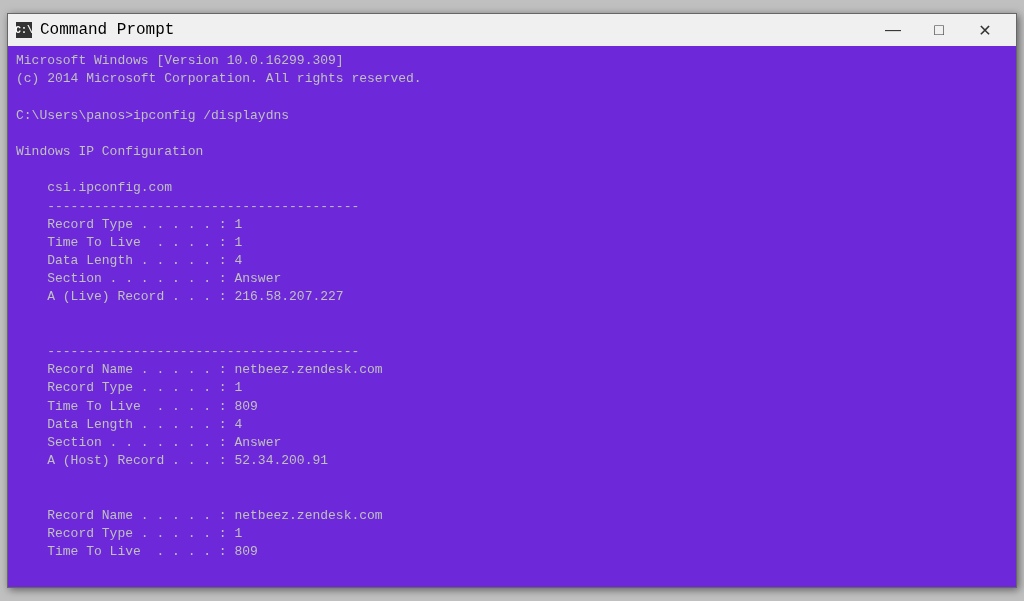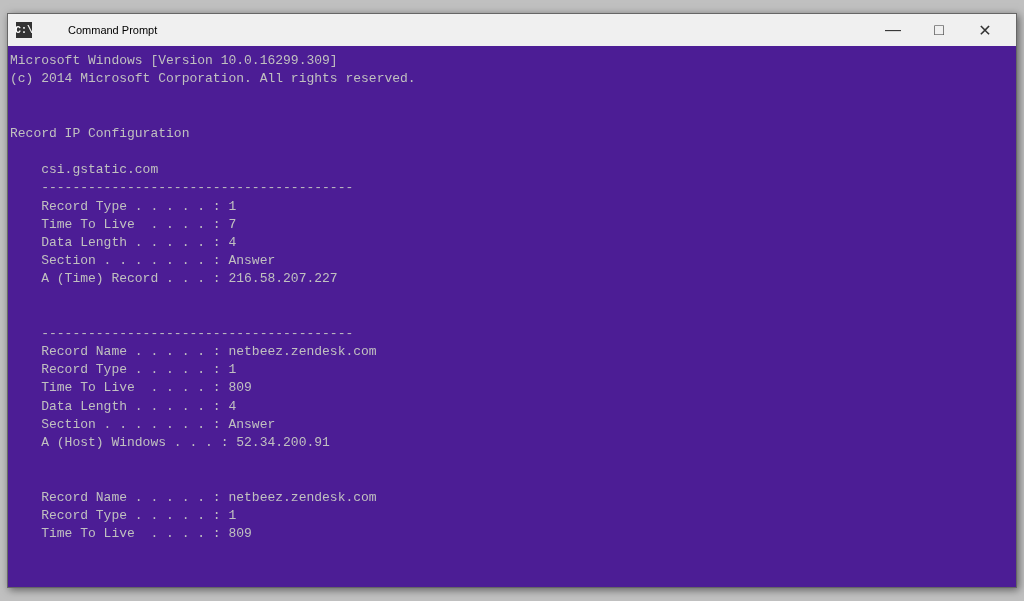--- a/index.html
+++ b/index.html
@@ -47,24 +47,23 @@
       align-items: center;
       justify-content: center;
       font-size: 10px;
       color: white;
       font-weight: bold;
       flex-shrink: 0;
     }
 
     .titlebar-title {
       flex: 1;
-      font-family: Liberation Sans, sans-serif;
-      font-size: 11px;
+      font-family: Liberation Mono, monospace;
+      font-size: 16px;
       color: #000;
-      margin-left: 28px;
     }
 
     .titlebar-buttons {
       display: flex;
       gap: 0;
     }
 
     .titlebar-btn {
       width: 46px;
       height: 32px;
@@ -74,26 +73,26 @@
       display: flex;
       align-items: center;
       justify-content: center;
       font-size: 16px;
       color: #333;
       font-family: 'Segoe UI', Arial, sans-serif;
     }
 
     .terminal-body {
       flex: 1;
-      background: #4c1d95;
+      background: #6d28d9;
       color: #c0c0c0;
       font-family: 'Courier New', Courier, monospace;
       font-size: 13px;
       line-height: 1.4;
-      padding: 6px 2px;
+      padding: 6px 8px;
       overflow: hidden;
       position: relative;
       display: flex;
     }
 
     .terminal-content {
       flex: 1;
       overflow-y: scroll;
       padding-right: 4px;
     }
@@ -129,39 +128,40 @@
       <button class="titlebar-btn">—</button>
       <button class="titlebar-btn">□</button>
       <button class="titlebar-btn close">✕</button>
     </div>
   </div>
   <div class="terminal-body">
     <div class="terminal-content" id="terminal-content">
     <div class="line">Microsoft Windows [Version 10.0.16299.309]</div>
         <div class="line">(c) 2014 Microsoft Corporation. All rights reserved.</div>
         <div class="line">&nbsp;</div>
+        <div class="line">C:\Users\panos&gt;ipconfig /displaydns</div>
         <div class="line">&nbsp;</div>
-        <div class="line">Record IP Configuration</div>
+        <div class="line">Windows IP Configuration</div>
         <div class="line">&nbsp;</div>
-        <div class="line">    csi.gstatic.com</div>
+        <div class="line">    csi.ipconfig.com</div>
         <div class="line">    ----------------------------------------</div>
         <div class="line">    Record Type . . . . . : 1</div>
-        <div class="line">    Time To Live  . . . . : 7</div>
+        <div class="line">    Time To Live  . . . . : 1</div>
         <div class="line">    Data Length . . . . . : 4</div>
         <div class="line">    Section . . . . . . . : Answer</div>
-        <div class="line">    A (Time) Record . . . : 216.58.207.227</div>
+        <div class="line">    A (Live) Record . . . : 216.58.207.227</div>
         <div class="line">&nbsp;</div>
         <div class="line">&nbsp;</div>
         <div class="line">    ----------------------------------------</div>
         <div class="line">    Record Name . . . . . : netbeez.zendesk.com</div>
         <div class="line">    Record Type . . . . . : 1</div>
         <div class="line">    Time To Live  . . . . : 809</div>
         <div class="line">    Data Length . . . . . : 4</div>
         <div class="line">    Section . . . . . . . : Answer</div>
-        <div class="line">    A (Host) Windows . . . : 52.34.200.91</div>
+        <div class="line">    A (Host) Record . . . : 52.34.200.91</div>
         <div class="line">&nbsp;</div>
         <div class="line">&nbsp;</div>
         <div class="line">    Record Name . . . . . : netbeez.zendesk.com</div>
         <div class="line">    Record Type . . . . . : 1</div>
         <div class="line">    Time To Live  . . . . : 809</div>
       </div>
   </div>
 </div>
 
 </body></html>

